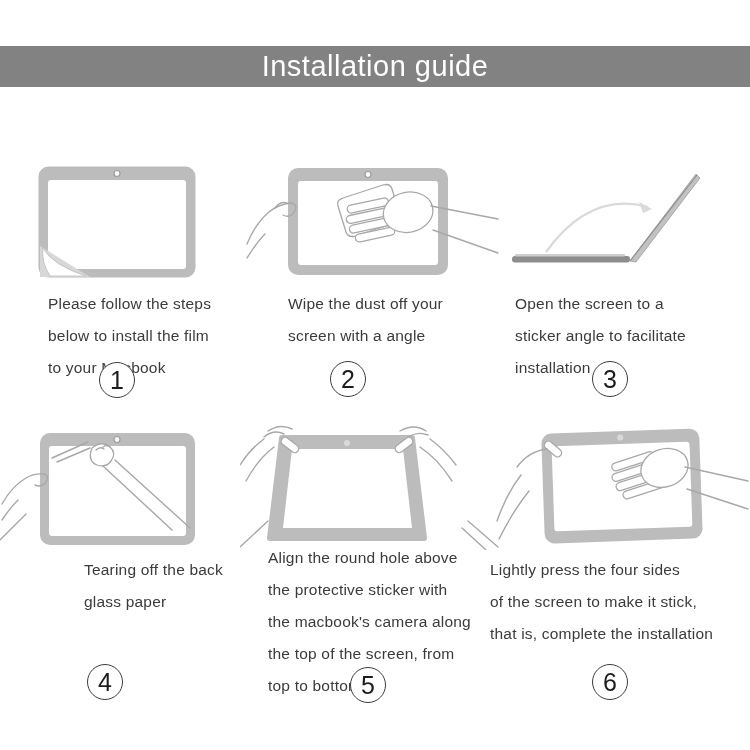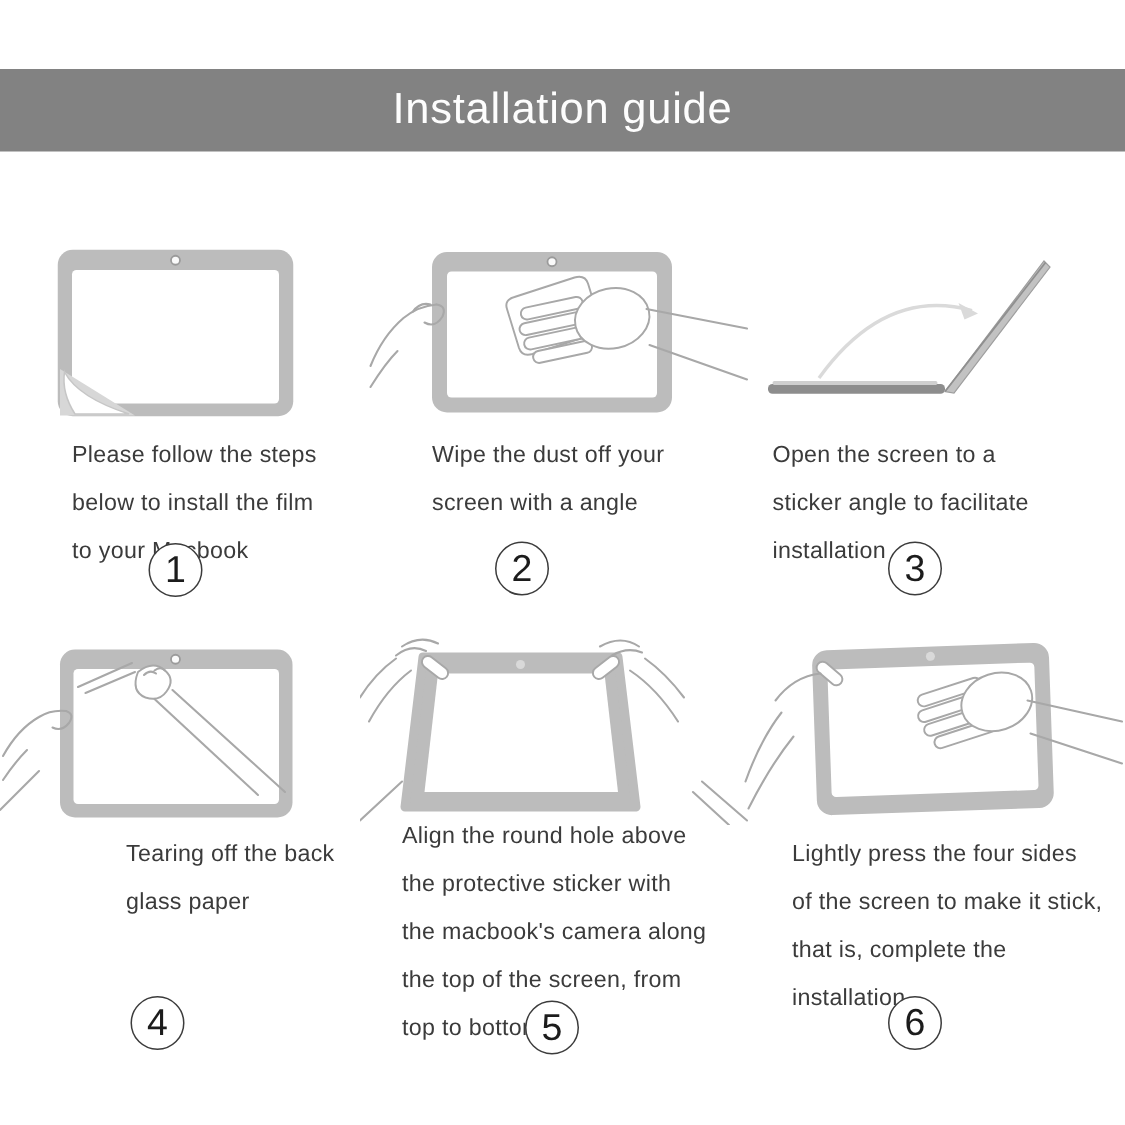--- a/index.html
+++ b/index.html
@@ -1,21 +1,21 @@
 <!DOCTYPE html>
 <html><head>
 <meta charset="utf-8">
 <style>
   html,body{margin:0;padding:0;}
   body{
     width:750px;height:750px;position:relative;background:#ffffff;
     font-family:"Liberation Sans", sans-serif;overflow:hidden;
   }
   .banner{
-    position:absolute;left:0;top:46px;width:750px;height:55px;
+    position:absolute;left:0;top:46px;width:750px;height:41px;
     background:#828282;display:flex;align-items:center;justify-content:center;
   }
   .banner span{
     color:#fdfdfd;font-size:29px;letter-spacing:0.5px;font-weight:400;
   }
   .caption{
     position:absolute;font-size:15.5px;line-height:32px;color:#3b3b3b;
     white-space:pre-line;letter-spacing:0.2px;
   }
   .num{
@@ -32,21 +32,21 @@
   #v3{left:500px;top:165px;}
   #v4{left:0px;top:428px;}
   #v5{left:240px;top:425px;}
   #v6{left:495px;top:423px;}
   
   #c1{left:48px;top:288px;}
   #c2{left:288px;top:288px;}
   #c3{left:515px;top:288px;}
   #c4{left:40px;top:554px;margin-left:44px;}
   #c5{left:268px;top:542px;}
-  #c6{left:528px;top:554px;}
+  #c6{left:490px;top:554px;}
   
   #n1{left:99px;top:362px;}
   #n2{left:330px;top:361px;}
   #n3{left:592px;top:361px;}
   #n4{left:87px;top:664px;}
   #n5{left:350px;top:667px;}
   #n6{left:592px;top:664px;}
 </style>
 </head>
 <body>

